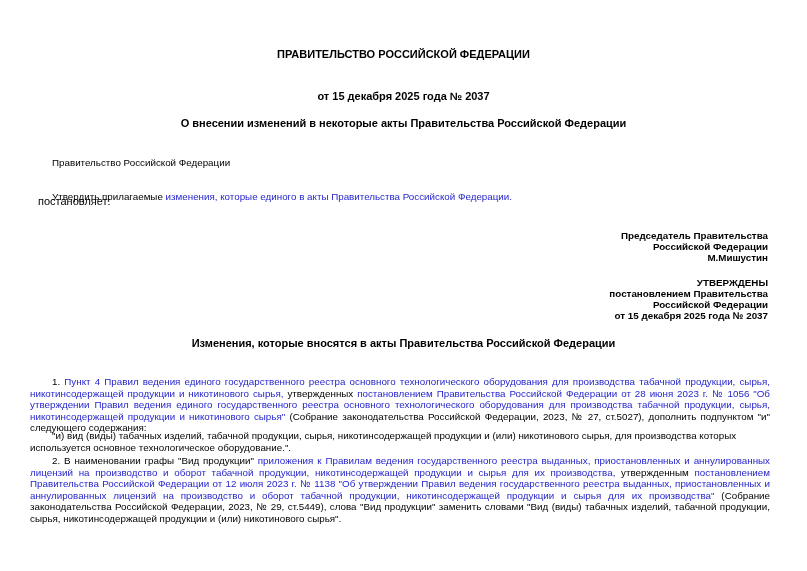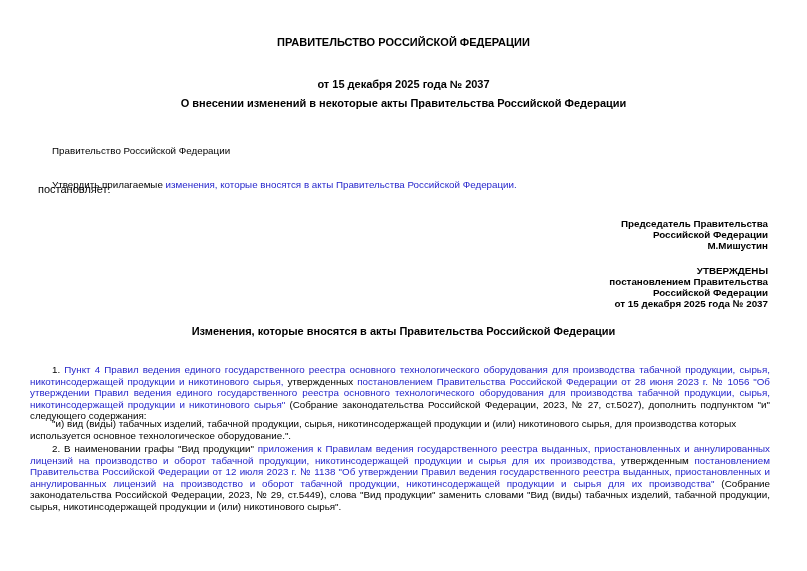--- a/index.html
+++ b/index.html
@@ -5,20 +5,21 @@
   html, body { margin: 0; padding: 0; background: #ffffff; }
   .page {
     position: relative;
     width: 807px;
     height: 542px;
     background: #ffffff;
     font-family: "Liberation Sans", sans-serif;
     font-size: 10px;
     color: #000000;
     overflow: hidden;
+    margin-top: 12px;
   }
   .centered {
     position: absolute;
     left: 0;
     right: 0;
     text-align: center;
     font-weight: bold;
     font-size: 11px;
   }
   .abs { position: absolute; }
@@ -45,26 +46,26 @@
     text-decoration: none;
   }
 </style>
 </head>
 <body>
 
 <div class="page">
 
   <div class="centered" style="top:36px;">ПРАВИТЕЛЬСТВО РОССИЙСКОЙ ФЕДЕРАЦИИ</div>
   <div class="centered" style="top:78px;">от 15 декабря 2025 года № 2037</div>
-  <div class="centered" style="top:97px;text-align:center;">О внесении изменений в некоторые акты Правительства Российской Федерации</div>
+  <div class="centered" style="top:105px;text-align:center;">О внесении изменений в некоторые акты Правительства Российской Федерации</div>
 
   <div class="abs" style="left:52px; top:145px; font-size:9.8px;">Правительство Российской Федерации</div>
   <div class="abs" style="left:38px; top:183px; font-size:11px;">постановляет:</div>
   <div class="abs" style="left:52px; top:178.5px; font-size:9.8px;">
-    <span>Утвердить прилагаемые </span><span class="link">изменения, которые вносятся в акты Правительства Российской Федерации.</span>
+    <span>Утвердить прилагаемые </span><span class="link">изменения, которые единого в акты Правительства Российской Федерации.</span>
   </div>
 
   <div class="rightblock" style="top:218px;">
     <div>Председатель Правительства</div>
     <div>Российской Федерации</div>
     <div>М.Мишустин</div>
   </div>
 
   <div class="rightblock" style="top:265px;text-align:right;">
     <div>УТВЕРЖДЕНЫ</div>

